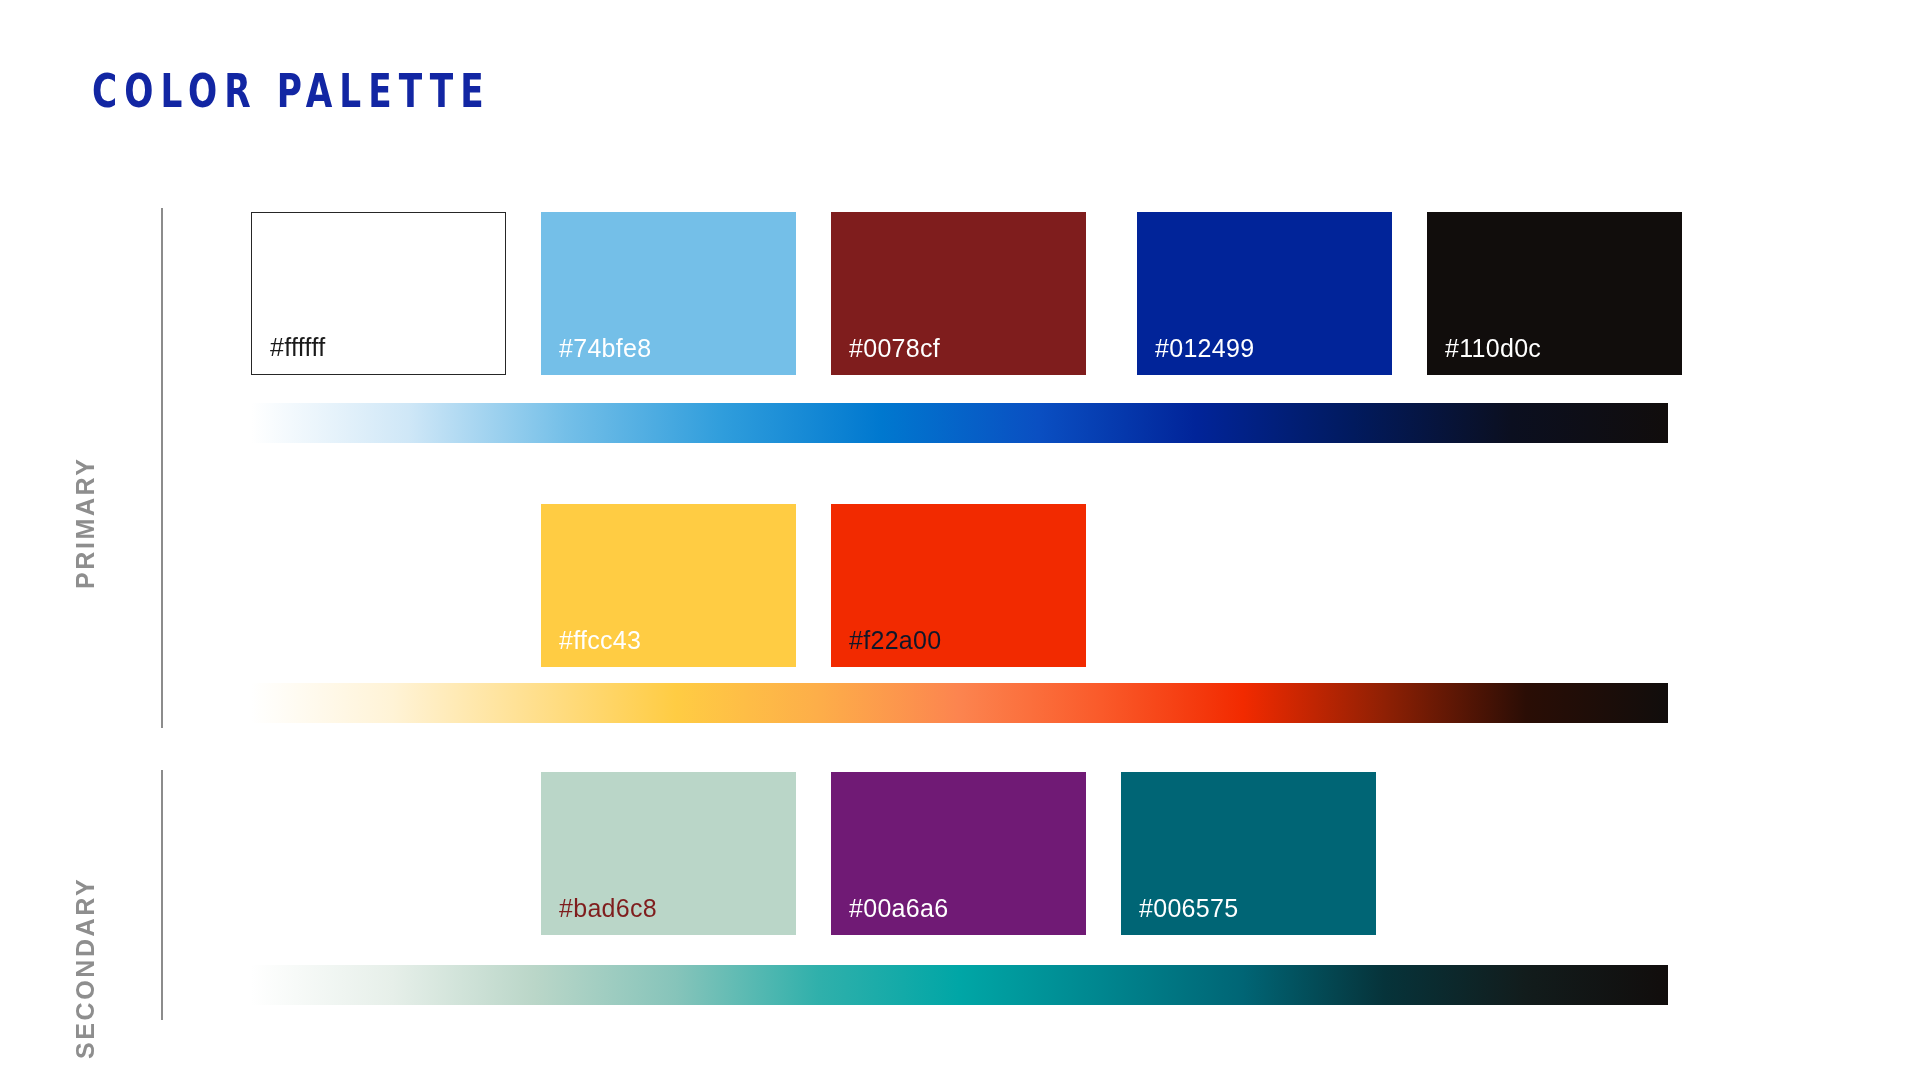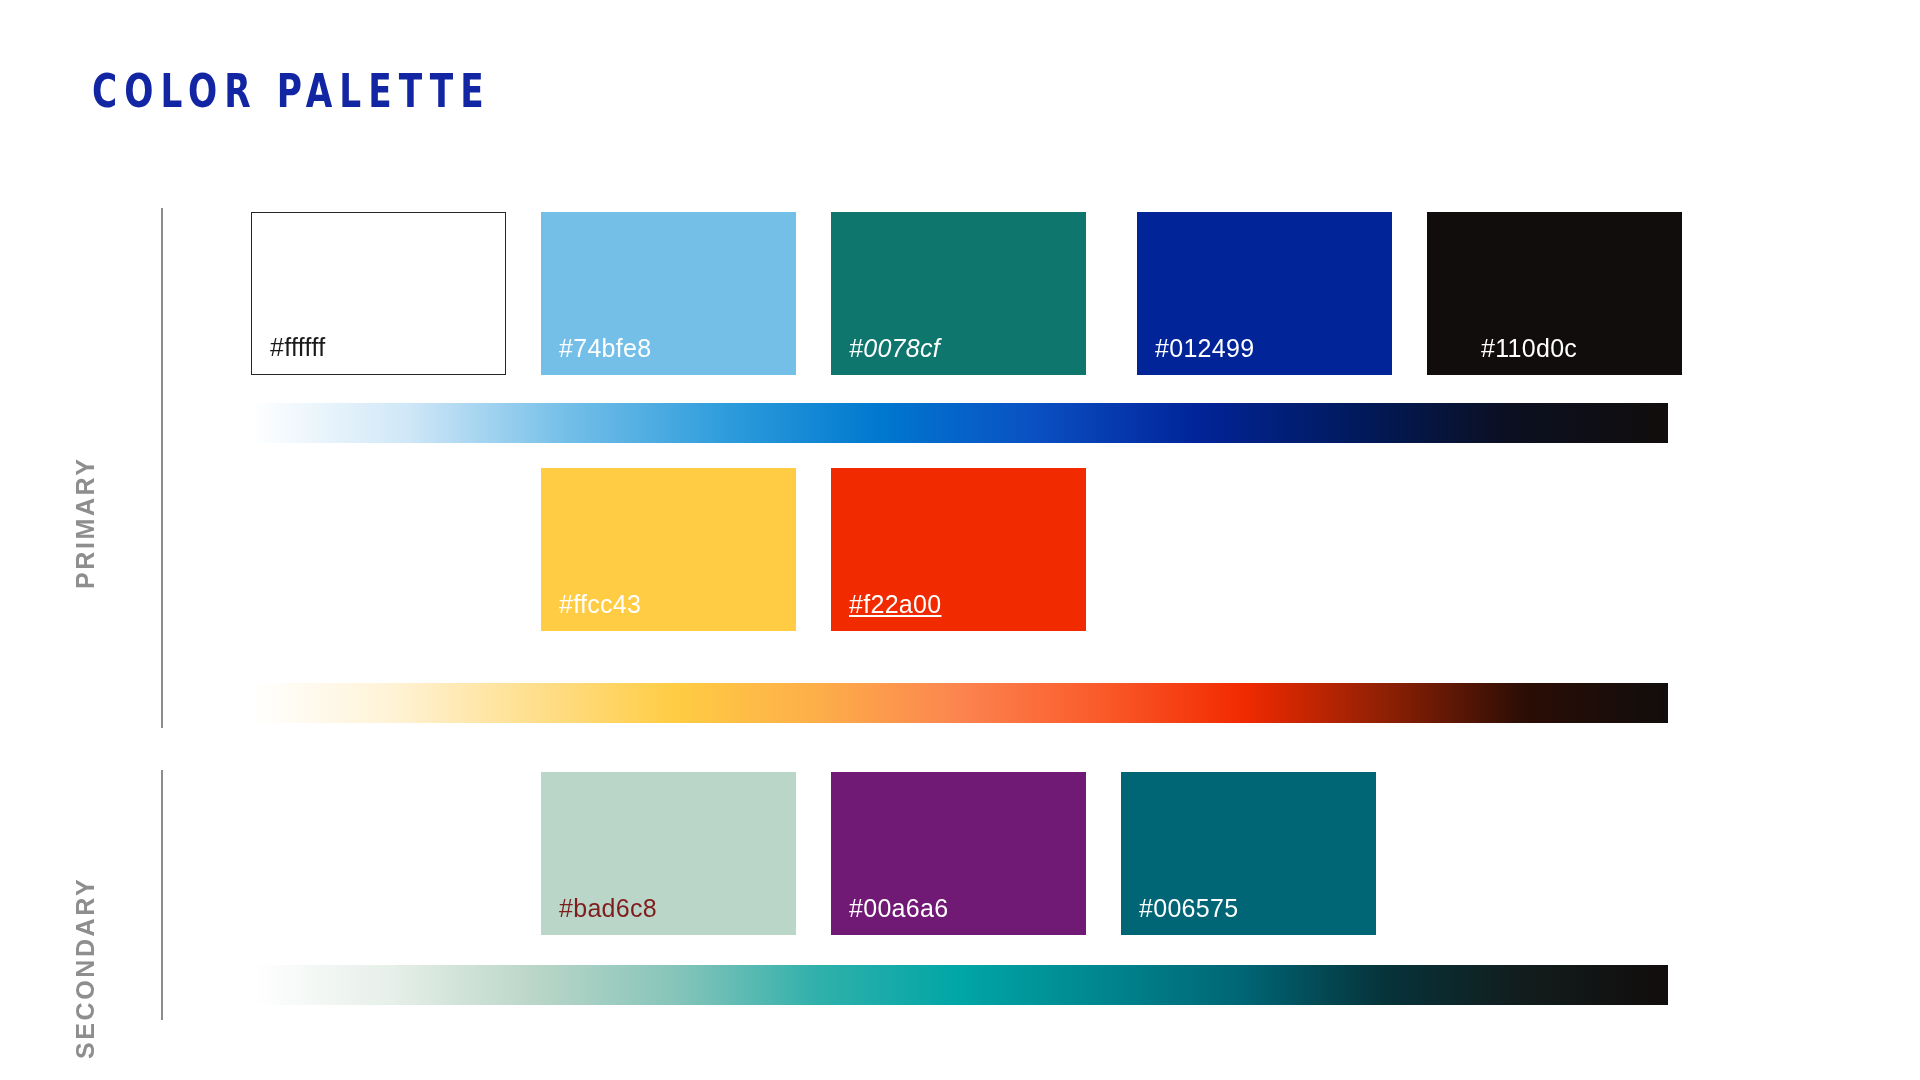--- a/index.html
+++ b/index.html
@@ -61,21 +61,21 @@
   .section-label.secondary { left: 100px; top: 1030px; }
 
   
   .row {
     position: absolute;
     left: 251px;
     display: flex;
     gap: 35px;
   }
   .row.row1 { top: 212px; border-radius: 7px; }
-  .row.row2 { top: 468px; }
+  .row.row2 { top: 504px; }
   .row.row3 { top: 772px; }
 
   .swatch {
     position: relative;
     width: 255px;
     height: 163px;
   }
   .swatch.bordered { border: 1.5px solid #262626; }
 
   .swatch-label {
@@ -115,39 +115,39 @@
   <div class="section-rule secondary"></div>
   <div class="section-label secondary" style="color: rgb(142, 142, 142);">SECONDARY</div>
 
   <div class="row row1">
       <div class="swatch bordered" style="background: rgb(255, 255, 255);">
         <span class="swatch-label" style="color: rgb(26, 26, 26);">#ffffff</span>
       </div>
       <div class="swatch" style="background: rgb(116, 191, 232);">
         <span class="swatch-label" style="color: rgb(255, 255, 255);">#74bfe8</span>
       </div>
-      <div class="swatch" style="background: #0f766e; font-style: italic;">
+      <div class="swatch" style="background: #7f1d1d;">
         <span class="swatch-label" style="color: rgb(255, 255, 255);">#0078cf</span>
       </div>
       <div class="swatch" style="background: rgb(1, 36, 153); margin-left: 16px;">
         <span class="swatch-label" style="color: rgb(255, 255, 255);">#012499</span>
       </div>
       <div class="swatch" style="background: rgb(17, 13, 12);">
-        <span class="swatch-label" style="color: rgb(255, 255, 255); margin-left: 36px;">#110d0c</span>
+        <span class="swatch-label" style="color: rgb(255, 255, 255);">#110d0c</span>
       </div>
     </div>
   <div class="gradient-bar g1" style="background: linear-gradient(to right, rgb(255, 255, 255), rgb(207, 231, 247), rgb(116, 191, 232), rgb(47, 157, 220), rgb(0, 120, 207), rgb(10, 79, 194), rgb(1, 36, 153), rgb(1, 26, 94), rgb(11, 15, 32), rgb(17, 13, 12));"></div>
 
   <div class="row row2">
       <div class="swatch spacer"></div>
       <div class="swatch" style="background: rgb(255, 204, 67);">
         <span class="swatch-label" style="color: rgb(255, 255, 255);">#ffcc43</span>
       </div>
       <div class="swatch" style="background: rgb(242, 42, 0);">
-        <span class="swatch-label" style="color: #ffffff; text-decoration: underline;">#f22a00</span>
+        <span class="swatch-label" style="color: #0f172a;">#f22a00</span>
       </div>
       <div class="swatch spacer"></div>
     </div>
   <div class="gradient-bar g2" style="background: linear-gradient(to right, rgb(255, 255, 255), rgb(255, 243, 214), rgb(255, 223, 141), rgb(255, 204, 67), rgb(253, 174, 73), rgb(252, 132, 79), rgb(250, 90, 42), rgb(242, 42, 0), rgb(143, 32, 4), rgb(42, 13, 5), rgb(17, 13, 12));"></div>
 
   <div class="row row3">
       <div class="swatch spacer"></div>
       <div class="swatch" style="background: rgb(186, 214, 200);">
         <span class="swatch-label" style="color: #7f1d1d;">#bad6c8</span>
       </div>

